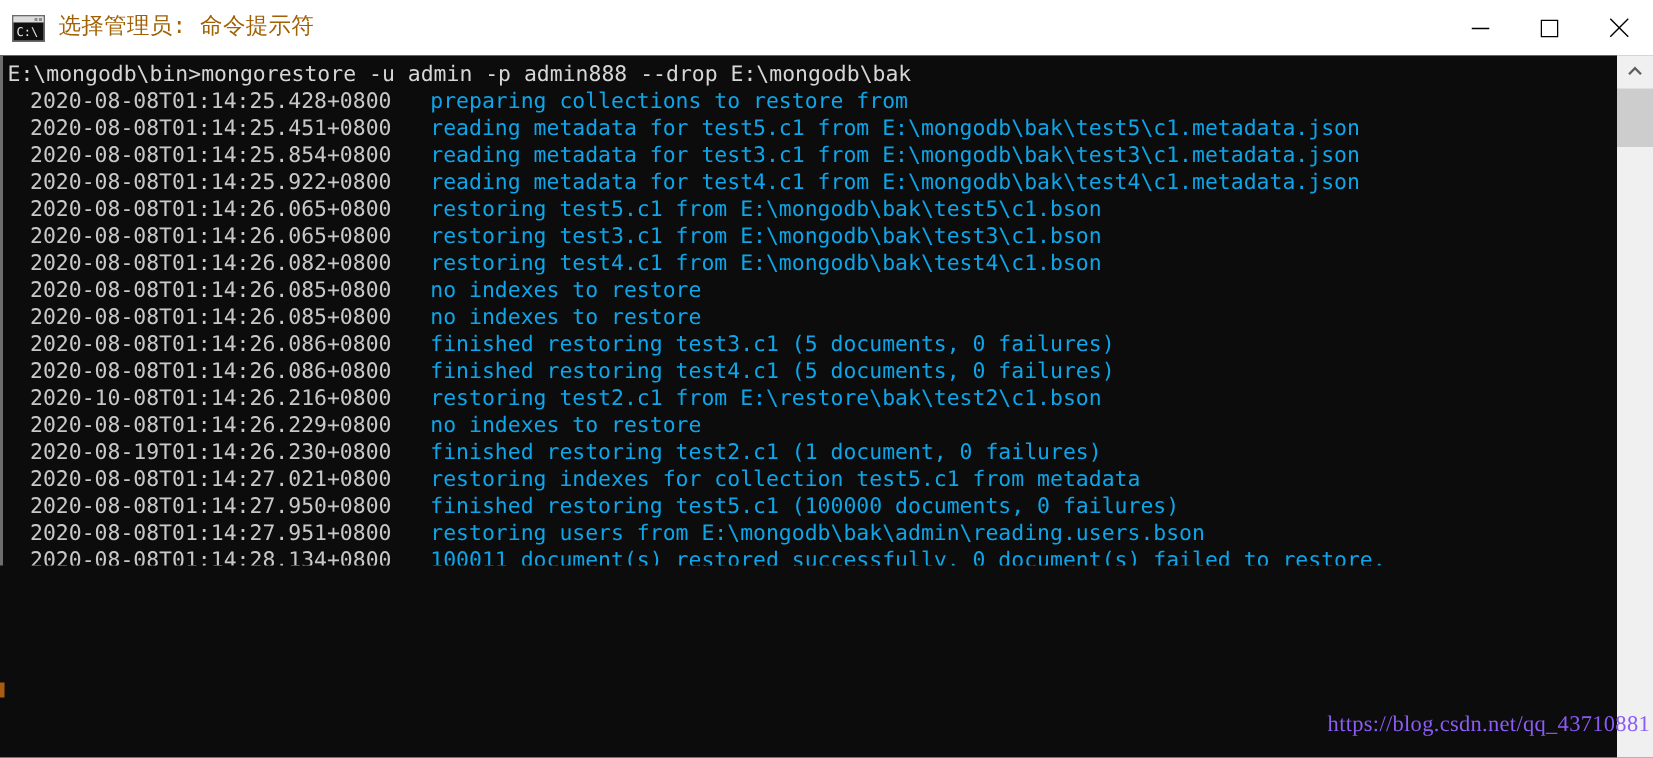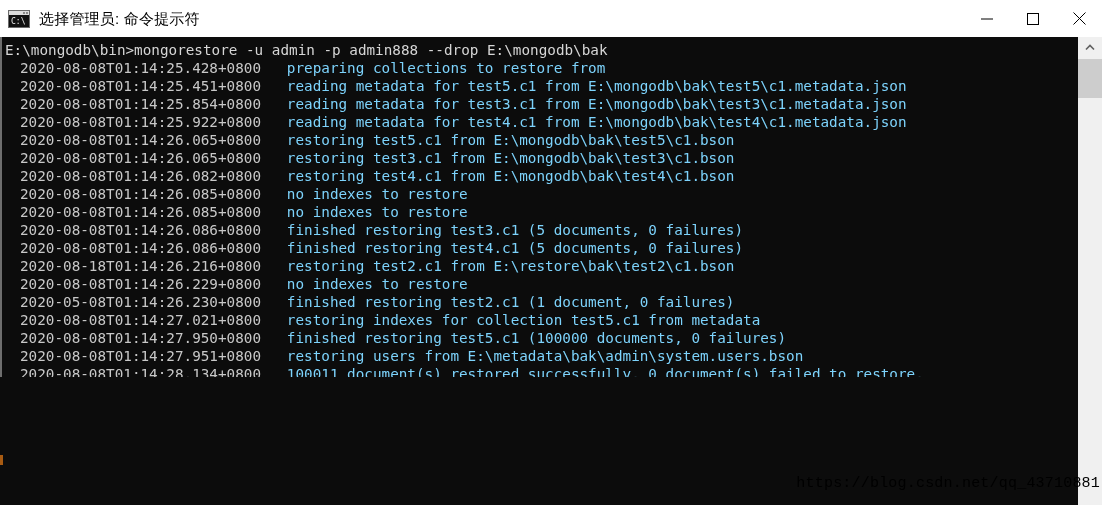--- a/index.html
+++ b/index.html
@@ -39,23 +39,23 @@
   }
   .title-icon {
     width: 22px;
     height: 18px;
     margin-left: 8px;
     margin-right: 9px;
     flex: 0 0 auto;
     position: relative;
   }
   .title-text {
-    font-family: Liberation Sans, sans-serif;
+    font-family: Liberation Mono, monospace;
     font-size: 15px;
-    color: #000000;
+    color: #a16207;
     letter-spacing: 0.2px;
     white-space: nowrap;
     line-height: 1;
   }
   .win-controls {
     position: absolute;
     right: 0;
     top: 0;
     height: 37px;
     display: flex;
@@ -107,21 +107,21 @@
     height: 18px;
     color: #ccc;
     white-space: pre;
     letter-spacing: 0px;
   }
   .line .ts {
     color: #c8c8c8;
     margin-left: 15px;
   }
   .line .msg {
-    color: #7dd3fc;
+    color: #0ea5e9;
   }
   .line.cmd { color: #d6d6d6; }
 
   .prompt-line {
     position: absolute;
     left: 3px;
     top: 400px;
     font-family: "DejaVu Sans Mono", "Liberation Mono", monospace;
     font-size: 14.3px;
     line-height: 18px;
@@ -173,23 +173,23 @@
     width: 24px;
     height: 39px;
     background: #cdcdcd;
   }
 
   
   .watermark {
     position: absolute;
     right: 2px;
     top: 475px;
-    font-family: Liberation Mono, monospace;
+    font-family: Liberation Serif, serif;
     font-size: 15px;
-    color: #000000;
+    color: #8b5cf6;
     white-space: nowrap;
     letter-spacing: 0.2px;
     z-index: 20;
   }
 </style>
 </head>
 <body>
 
 <div class="window">
 
@@ -234,26 +234,26 @@
           <div class="line"><span class="ts">2020-08-08T01:14:25.451+0800</span><span>   </span><span class="msg">reading metadata for test5.c1 from E:\mongodb\bak\test5\c1.metadata.json</span></div>
           <div class="line"><span class="ts">2020-08-08T01:14:25.854+0800</span><span>   </span><span class="msg">reading metadata for test3.c1 from E:\mongodb\bak\test3\c1.metadata.json</span></div>
           <div class="line"><span class="ts">2020-08-08T01:14:25.922+0800</span><span>   </span><span class="msg">reading metadata for test4.c1 from E:\mongodb\bak\test4\c1.metadata.json</span></div>
           <div class="line"><span class="ts">2020-08-08T01:14:26.065+0800</span><span>   </span><span class="msg">restoring test5.c1 from E:\mongodb\bak\test5\c1.bson</span></div>
           <div class="line"><span class="ts">2020-08-08T01:14:26.065+0800</span><span>   </span><span class="msg">restoring test3.c1 from E:\mongodb\bak\test3\c1.bson</span></div>
           <div class="line"><span class="ts">2020-08-08T01:14:26.082+0800</span><span>   </span><span class="msg">restoring test4.c1 from E:\mongodb\bak\test4\c1.bson</span></div>
           <div class="line"><span class="ts">2020-08-08T01:14:26.085+0800</span><span>   </span><span class="msg">no indexes to restore</span></div>
           <div class="line"><span class="ts">2020-08-08T01:14:26.085+0800</span><span>   </span><span class="msg">no indexes to restore</span></div>
           <div class="line"><span class="ts">2020-08-08T01:14:26.086+0800</span><span>   </span><span class="msg">finished restoring test3.c1 (5 documents, 0 failures)</span></div>
           <div class="line"><span class="ts">2020-08-08T01:14:26.086+0800</span><span>   </span><span class="msg">finished restoring test4.c1 (5 documents, 0 failures)</span></div>
-          <div class="line"><span class="ts">2020-08-18T01:14:26.216+0800</span><span>   </span><span class="msg">restoring test2.c1 from E:\restore\bak\test2\c1.bson</span></div>
+          <div class="line"><span class="ts">2020-10-08T01:14:26.216+0800</span><span>   </span><span class="msg">restoring test2.c1 from E:\restore\bak\test2\c1.bson</span></div>
           <div class="line"><span class="ts">2020-08-08T01:14:26.229+0800</span><span>   </span><span class="msg">no indexes to restore</span></div>
-          <div class="line"><span class="ts">2020-05-08T01:14:26.230+0800</span><span>   </span><span class="msg">finished restoring test2.c1 (1 document, 0 failures)</span></div>
+          <div class="line"><span class="ts">2020-08-19T01:14:26.230+0800</span><span>   </span><span class="msg">finished restoring test2.c1 (1 document, 0 failures)</span></div>
           <div class="line"><span class="ts">2020-08-08T01:14:27.021+0800</span><span>   </span><span class="msg">restoring indexes for collection test5.c1 from metadata</span></div>
           <div class="line"><span class="ts">2020-08-08T01:14:27.950+0800</span><span>   </span><span class="msg">finished restoring test5.c1 (100000 documents, 0 failures)</span></div>
-          <div class="line"><span class="ts">2020-08-08T01:14:27.951+0800</span><span>   </span><span class="msg">restoring users from E:\metadata\bak\admin\system.users.bson</span></div>
+          <div class="line"><span class="ts">2020-08-08T01:14:27.951+0800</span><span>   </span><span class="msg">restoring users from E:\mongodb\bak\admin\reading.users.bson</span></div>
           <div class="line"><span class="ts">2020-08-08T01:14:28.134+0800</span><span>   </span><span class="msg">100011 document(s) restored successfully. 0 document(s) failed to restore.</span></div>
         </div>
       <div class="prompt-line" id="prompt-line" style="top: 382px;">
         <span>E:\mongodb\bin&gt;</span><span class="cursor"></span>
       </div>
     </div>
     <div class="left-accent"></div>
   </div>
 
   <div class="scrollbar">

